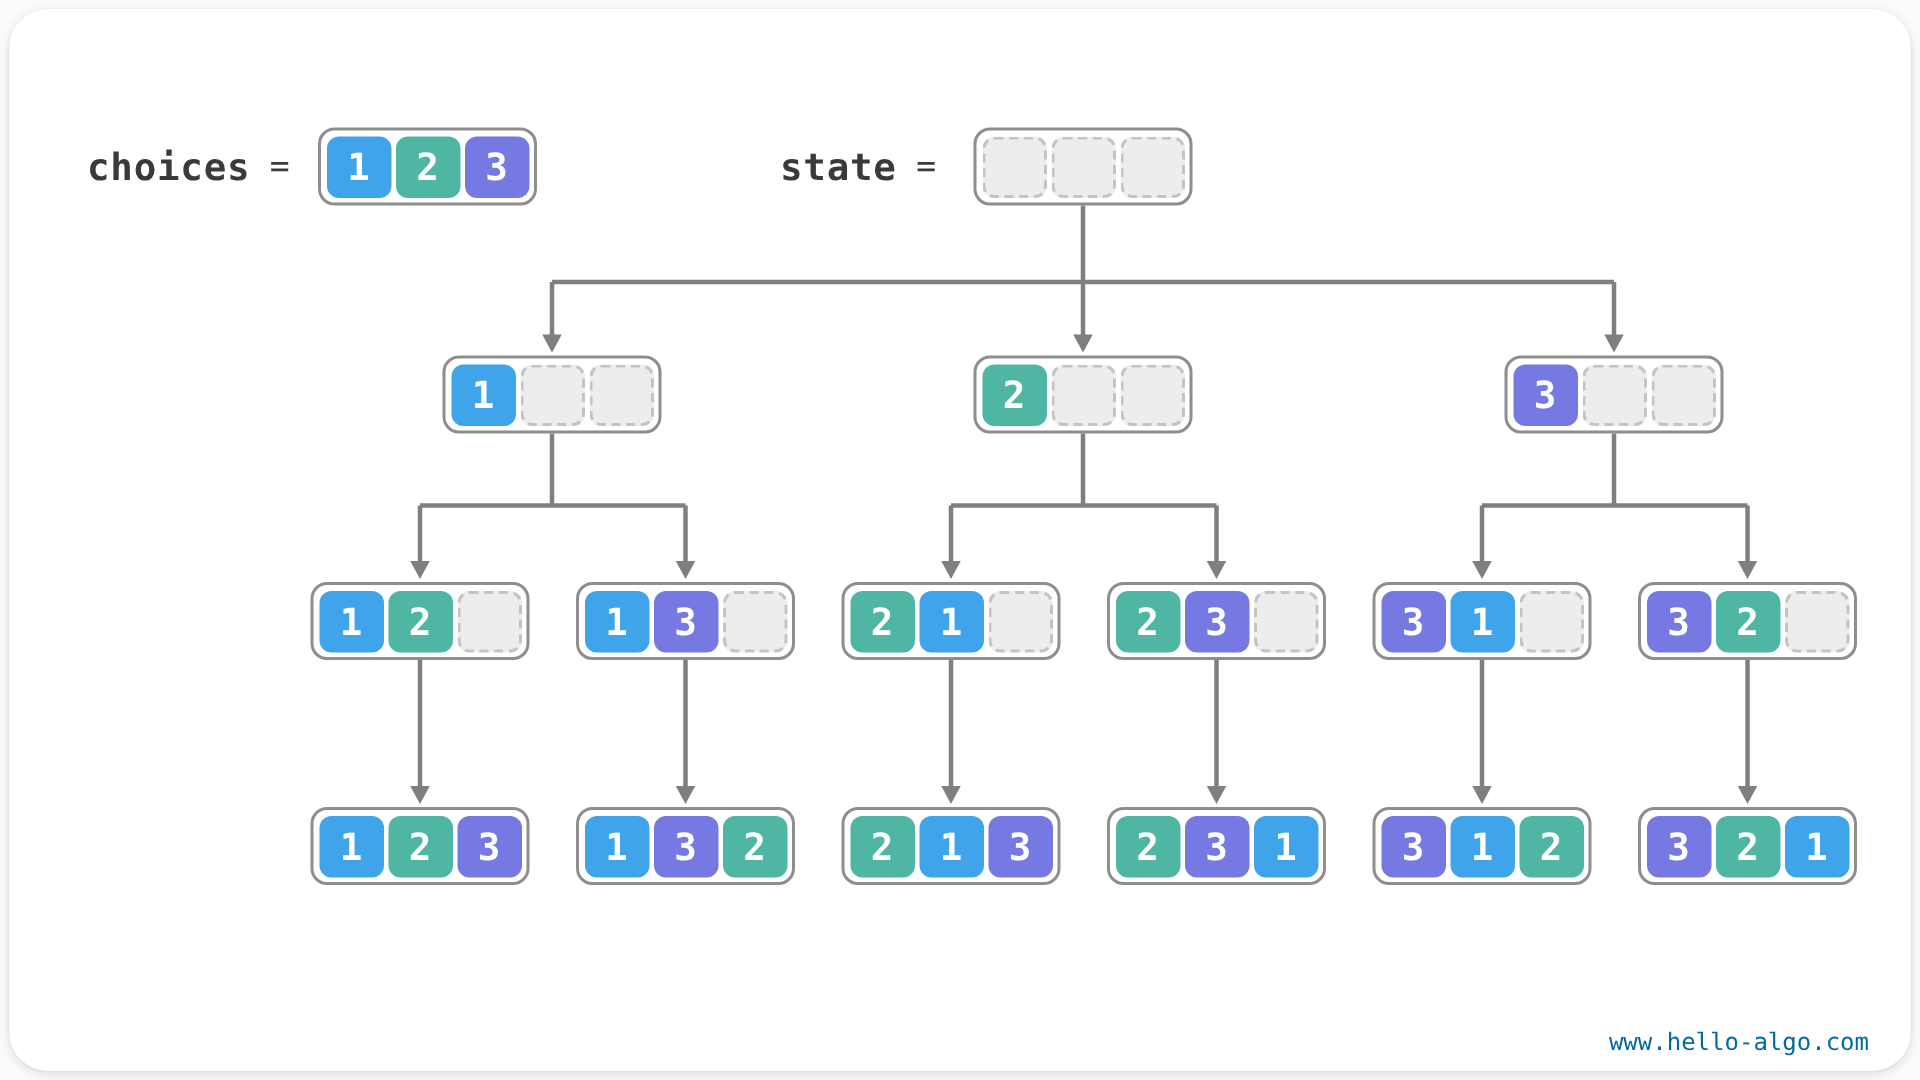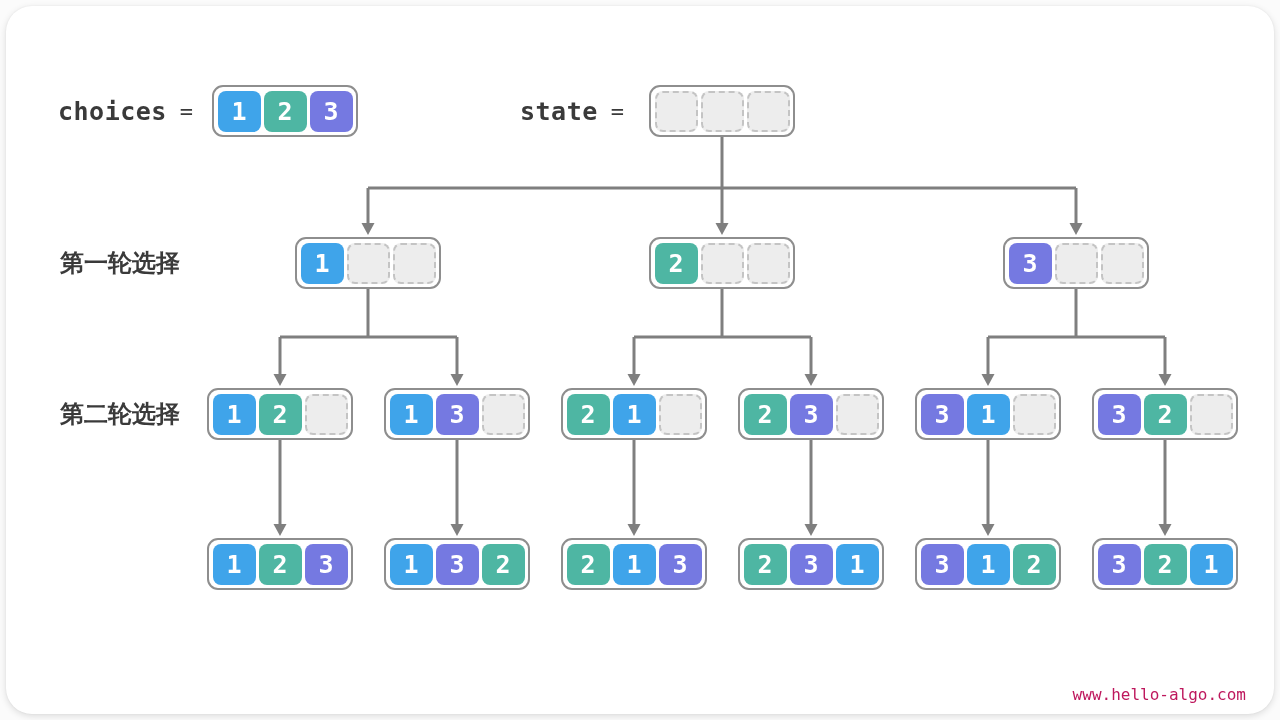--- a/index.html
+++ b/index.html
@@ -42,21 +42,21 @@
   .cell{
     box-sizing:border-box;width:43px;height:41px;border-radius:8px;
     display:flex;align-items:center;justify-content:center;
     font-family:"DejaVu Sans Mono", monospace;font-weight:bold;
     font-size:25px;color:#ffffff;
   }
   .cell.empty{background:#ededed;border:2px dashed #c4c4c4;}
 
   .watermark{
     position:absolute;right:34px;bottom:16px;
-    font-family:"DejaVu Sans Mono", monospace;font-size:16px;color:#be185d;
+    font-family:"DejaVu Sans Mono", monospace;font-size:16px;color:#0369a1;
   }
 </style>
 </head>
 <body>
 
 <div class="card"></div>
 
 <div class="layer">
 
   <svg id="connectors">
@@ -103,22 +103,20 @@
   <div class="hdr" id="hdr-choices">
     <span class="lbl">choices</span>
     <span class="eq">=</span>
   </div>
 
   <div class="hdr" id="hdr-state">
     <span class="lbl">state</span>
     <span class="eq">=</span>
   </div>
 
-  <div class="row-label" id="row-label-0">第一轮选择</div>
-  <div class="row-label" id="row-label-1">第二轮选择</div>
 
   <div id="nodes-layer">
       <div class="node" style="left: 212px; top: 85px;">
         <div class="cell" style="background: rgb(63, 164, 234);">1</div>
         <div class="cell" style="background: rgb(78, 182, 163);">2</div>
         <div class="cell" style="background: rgb(117, 121, 225);">3</div>
       </div>
       <div class="node" style="left: 649px; top: 85px;">
         <div class="cell empty"></div>
         <div class="cell empty"></div>

